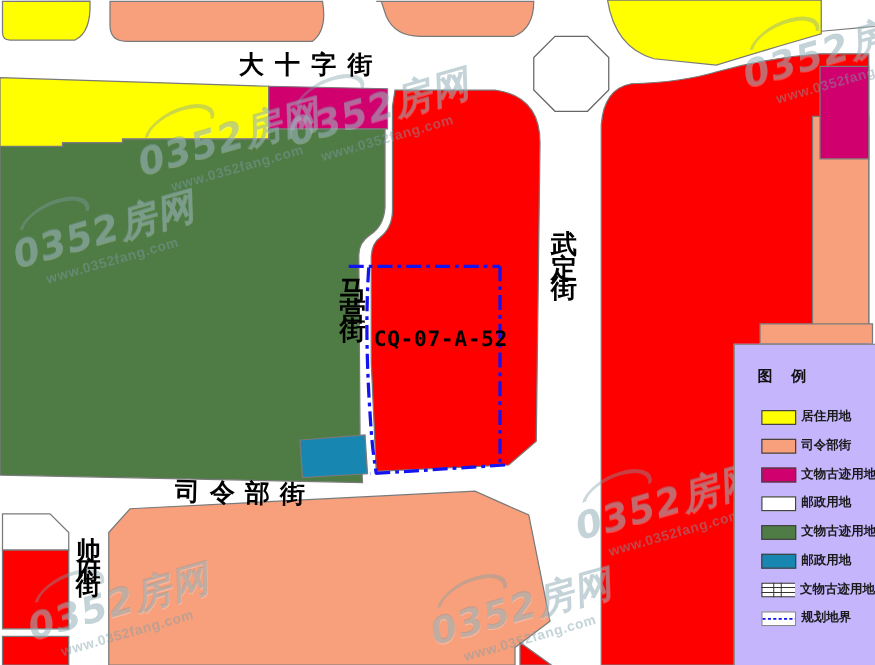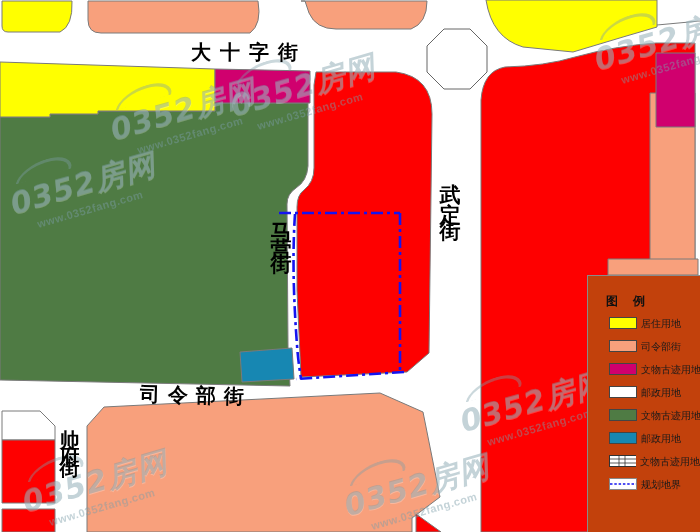--- a/index.html
+++ b/index.html
@@ -21,29 +21,29 @@
   #lbl-siling{left:140px;top:385px;font-size:20px;letter-spacing:8px;transform:rotate(1.4deg);}
   #lbl-shuaifu{left:60px;top:414px;font-size:20px;letter-spacing:14px;}
   #lbl-cq{
     position:absolute;left:299px;top:262px;font-size:17px;font-weight:bold;color:#000;
     font-family:"DejaVu Sans Mono",monospace;letter-spacing:.5px;z-index:6;
   }
 
   
   .legend{
     position:absolute;left:587px;top:275px;width:113px;height:257px;
-    background:#c2410c;border:1px solid #8a8a8a;border-right:none;border-bottom:none;
+    background:#c4b5fd;border:1px solid #8a8a8a;border-right:none;border-bottom:none;
     box-sizing:border-box;z-index:7;
   }
   .legend-title{
     margin:17px 0 0 18px;font-size:12px;font-weight:bold;color:#111;
     font-family:"Liberation Serif",serif;letter-spacing:6px;
   }
   .legend-rows{margin-top:7px;}
-  .legend-row{display:flex;align-items:flex-start;height:23px;padding-left:21px;}
+  .legend-row{display:flex;align-items:flex-end;height:23px;padding-left:21px;font-weight:bold;}
   .swatch{width:28px;height:12px;border:1px solid #444;box-sizing:border-box;flex:0 0 auto;}
   .legend-label{
     margin-left:4px;font-size:10px;color:#1a1a1a;white-space:nowrap;
     font-family:"Liberation Serif",serif;
   }
 
   
   .wm{
     position:absolute;z-index:5;transform:rotate(-16deg);color:rgba(125,158,168,.45);
     text-align:center;pointer-events:none;
@@ -149,20 +149,21 @@
     <div class="wm-roof"></div>
     <div class="wm-big">0352房网</div>
     <div class="wm-small">www.0352fang.com</div>
   </div>
 
   <div class="street-label" id="lbl-dashizi">大十字街</div>
   <div class="street-label vertical" id="lbl-wuding">武定街</div>
   <div class="street-label vertical" id="lbl-maying">马营街</div>
   <div class="street-label" id="lbl-siling">司令部街</div>
   <div class="street-label vertical" id="lbl-shuaifu">帅府街</div>
+  <div id="lbl-cq">CQ-07-A-52</div>
 
   <div class="legend">
     <div class="legend-title">图 例</div>
     <div class="legend-rows">
 
       <div class="legend-row">
         <span class="swatch" style="background:#FFFF00"></span>
         <span class="legend-label">居住用地</span>
       </div>
 

